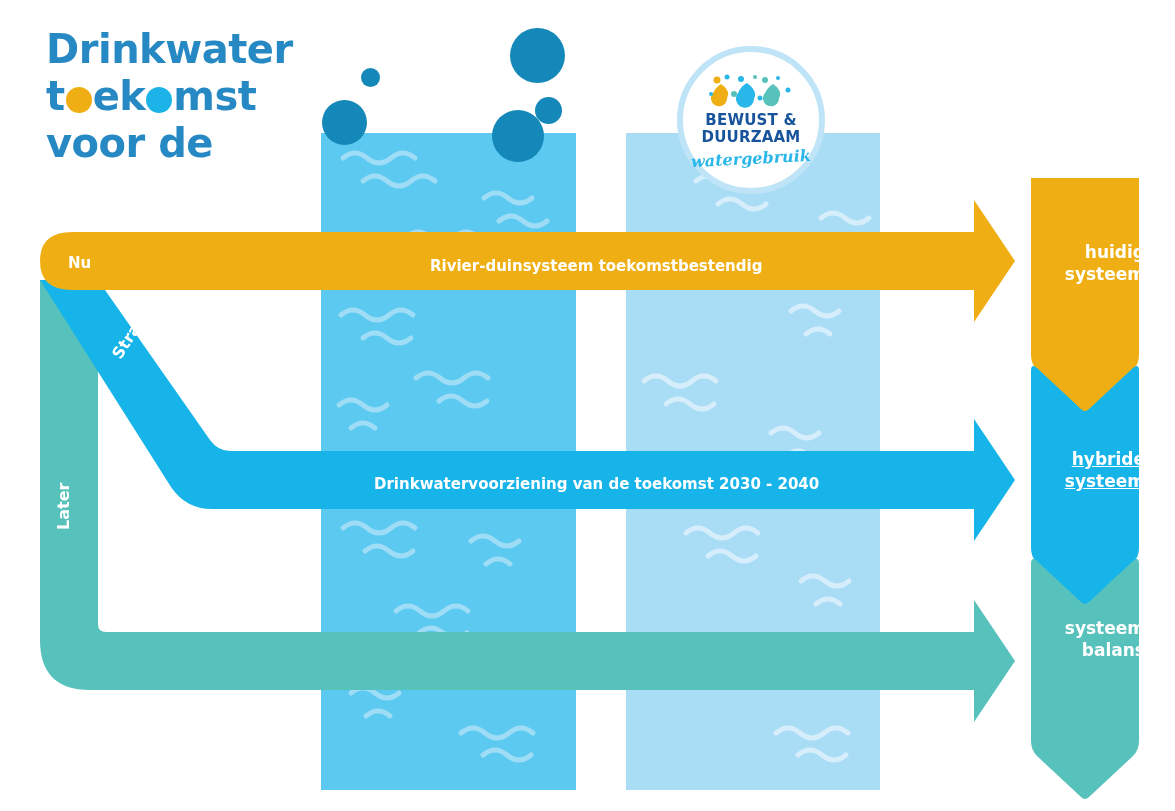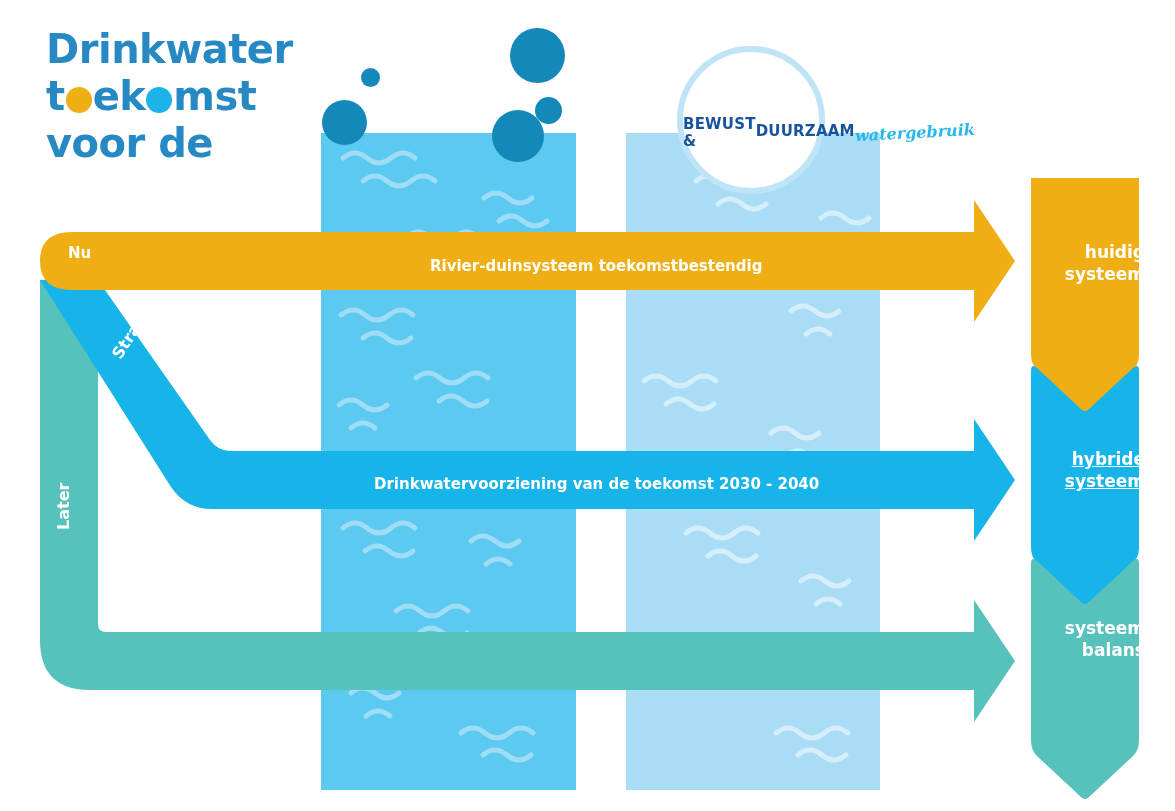--- a/index.html
+++ b/index.html
@@ -81,21 +81,21 @@
   
   .badge {
     position: absolute;
     left: 677px; top: 46px;
     width: 148px; height: 148px;
     border-radius: 50%;
     background: #ffffff;
     border: 6px solid #BFE4F7;
     z-index: 6;
     display: flex;
-    flex-direction: row;
+    flex-direction: column;
     align-items: center;
     justify-content: flex-start;
     padding-top: 22px;
   }
   .badge-art { width: 96px; height: 34px; }
   .badge-l1, .badge-l2 {
     font-family: "DejaVu Sans", sans-serif;
     font-weight: 700;
     font-size: 15px;
     line-height: 17px;
@@ -116,21 +116,21 @@
   
   .arrow-label {
     position: absolute;
     color: #ffffff;
     font-family: "DejaVu Sans", sans-serif;
     font-weight: 700;
     font-size: 15px;
     white-space: nowrap;
     z-index: 8;
   }
-  .lbl-nu     { left: 68px;  top: 244px; }
+  .lbl-nu     { left: 68px;  top: 254px; }
   .lbl-orange { left: 430px; top: 257px; }
   .lbl-blue   { left: 374px; top: 459px; margin-top: 16px; }
   .lbl-teal   { left: 401px; top: 634px; }
 
   .rot-label {
     position: absolute;
     color: #ffffff;
     font-family: "DejaVu Sans", sans-serif;
     font-weight: 700;
     font-size: 16px;

